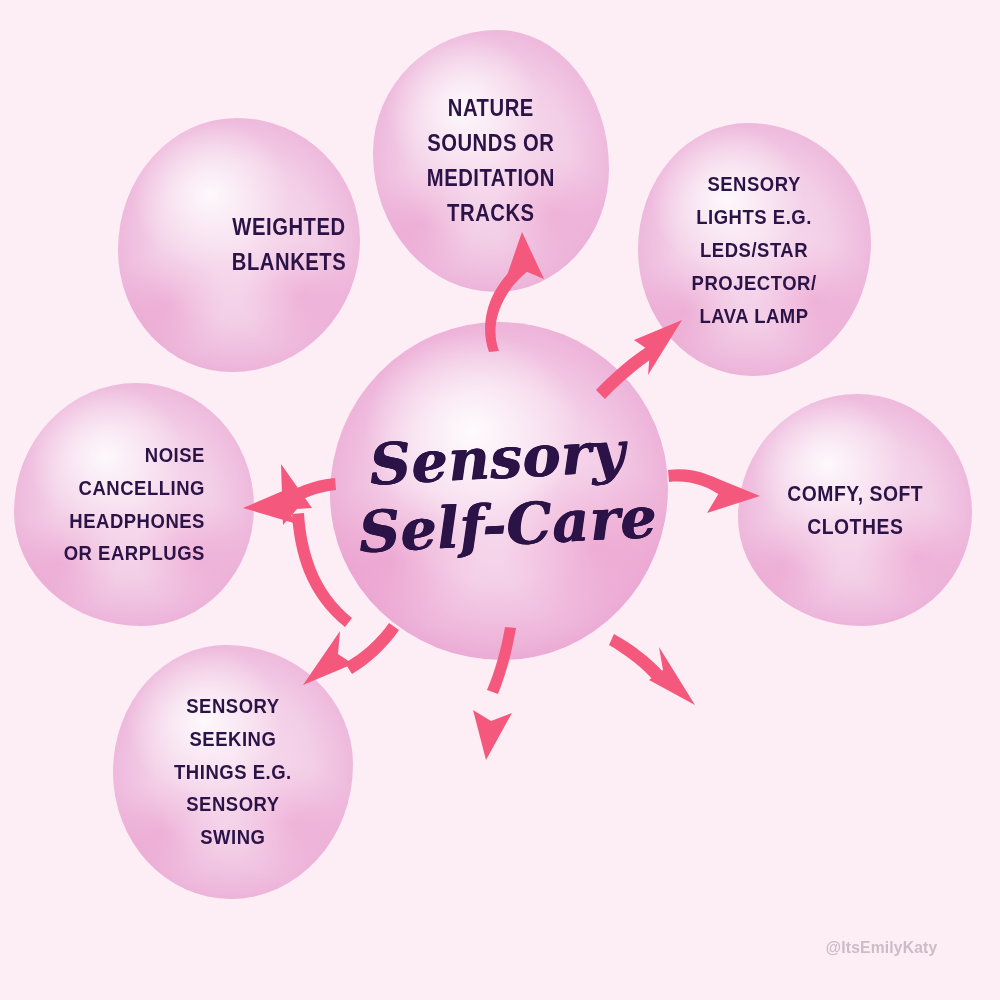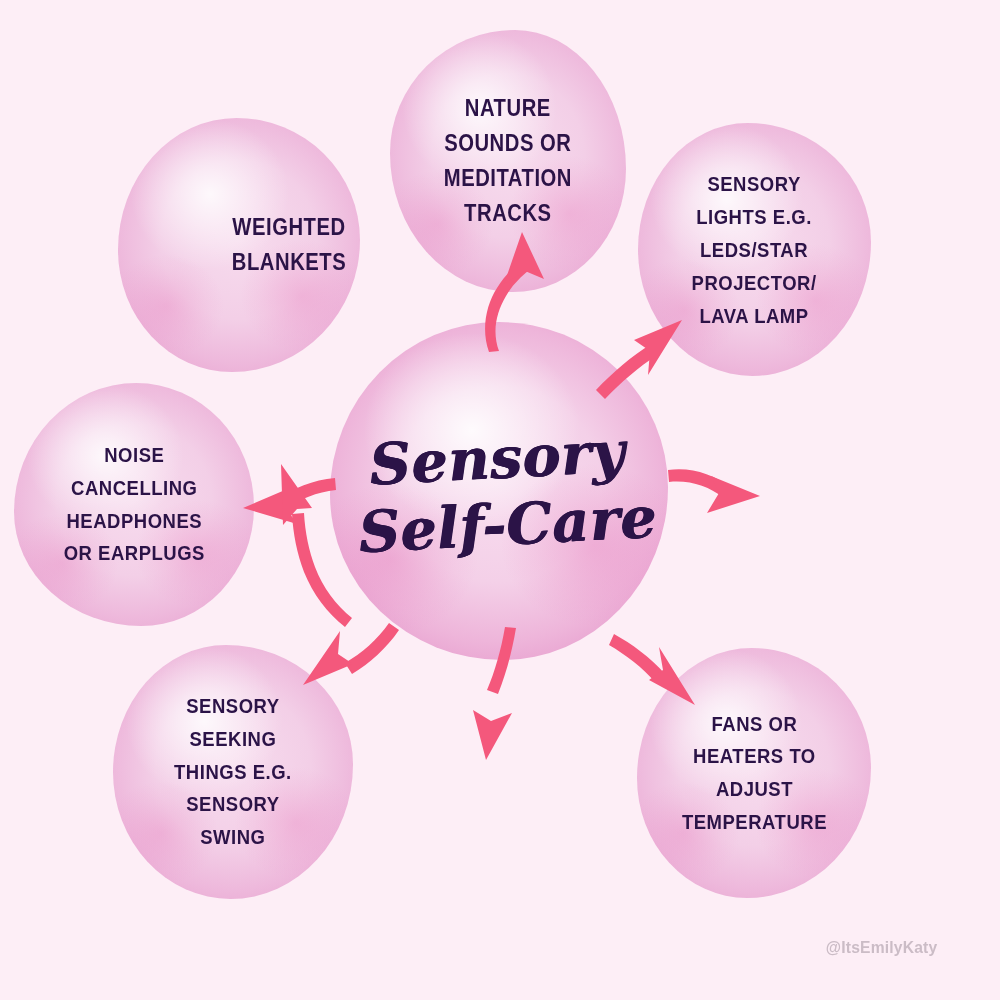--- a/index.html
+++ b/index.html
@@ -119,39 +119,39 @@
     font-size: 17px;
     letter-spacing: 0.2px;
     z-index: 6;
     transform: scaleX(0.92);
   }
 
   
   #bubble-weighted   { left: 118px; top: 118px;  width: 242px; height: 254px; justify-content: flex-end; }
   #bubble-weighted   .label { font-size: 23px; }
 
-  #bubble-nature     { left: 390px; top: 30px;   width: 236px; height: 262px; }
+  #bubble-nature     { left: 373px; top: 30px;   width: 236px; height: 262px; }
   #bubble-nature     .label { font-size: 23px; }
 
   #bubble-lights     { left: 638px; top: 123px;  width: 233px; height: 253px; }
   #bubble-lights     .label { font-size: 21px; line-height: 1.58; }
 
   #bubble-comfy      { left: 738px; top: 394px;  width: 234px; height: 232px; }
   #bubble-comfy      .label { font-size: 22px; }
 
   #bubble-fans       { left: 637px; top: 648px;  width: 234px; height: 250px; }
   #bubble-fans       .label { font-size: 21px; line-height: 1.56; }
 
   #bubble-smells     { left: 381px; top: 726px;  width: 234px; height: 252px; }
   #bubble-smells     .label { font-size: 22px; }
 
   #bubble-seeking    { left: 113px; top: 645px;  width: 240px; height: 254px; }
   #bubble-seeking    .label { font-size: 21px; line-height: 1.56; }
 
-  #bubble-noise      { left: 14px;  top: 383px;  width: 240px; height: 243px; }
+  #bubble-noise      { left: 14px;  top: 383px;  width: 240px; height: 243px; text-align: right; }
   #bubble-noise      .label { font-size: 21px; line-height: 1.56; }
 </style>
 </head>
 <body>
 
 <div id="canvas">
 
   <div class="bubble b-shape-1" id="bubble-weighted">
     <div class="wash"></div>
     <div class="label">
@@ -174,30 +174,28 @@
     <div class="wash"></div>
     <div class="label">
       <span>SENSORY</span><br>
       <span>LIGHTS E.G.</span><br>
       <span>LEDS/STAR</span><br>
       <span>PROJECTOR/</span><br>
       <span>LAVA LAMP</span>
     </div>
   </div>
 
-
-  <div class="bubble b-shape-1" id="bubble-fans">
-    <div class="wash"></div>
-    <div class="label">
-      <span>FANS OR</span><br>
-      <span>HEATERS TO</span><br>
-      <span>ADJUST</span><br>
-      <span>TEMPERATURE</span>
-    </div>
-  </div>
+  <div class="bubble b-shape-4" id="bubble-comfy">
+    <div class="wash"></div>
+    <div class="label">
+      <span>COMFY, SOFT</span><br>
+      <span>CLOTHES</span>
+    </div>
+  </div>
+
 
 
   <div class="bubble b-shape-3" id="bubble-seeking">
     <div class="wash"></div>
     <div class="label">
       <span>SENSORY</span><br>
       <span>SEEKING</span><br>
       <span>THINGS E.G.</span><br>
       <span>SENSORY</span><br>
       <span>SWING</span>

